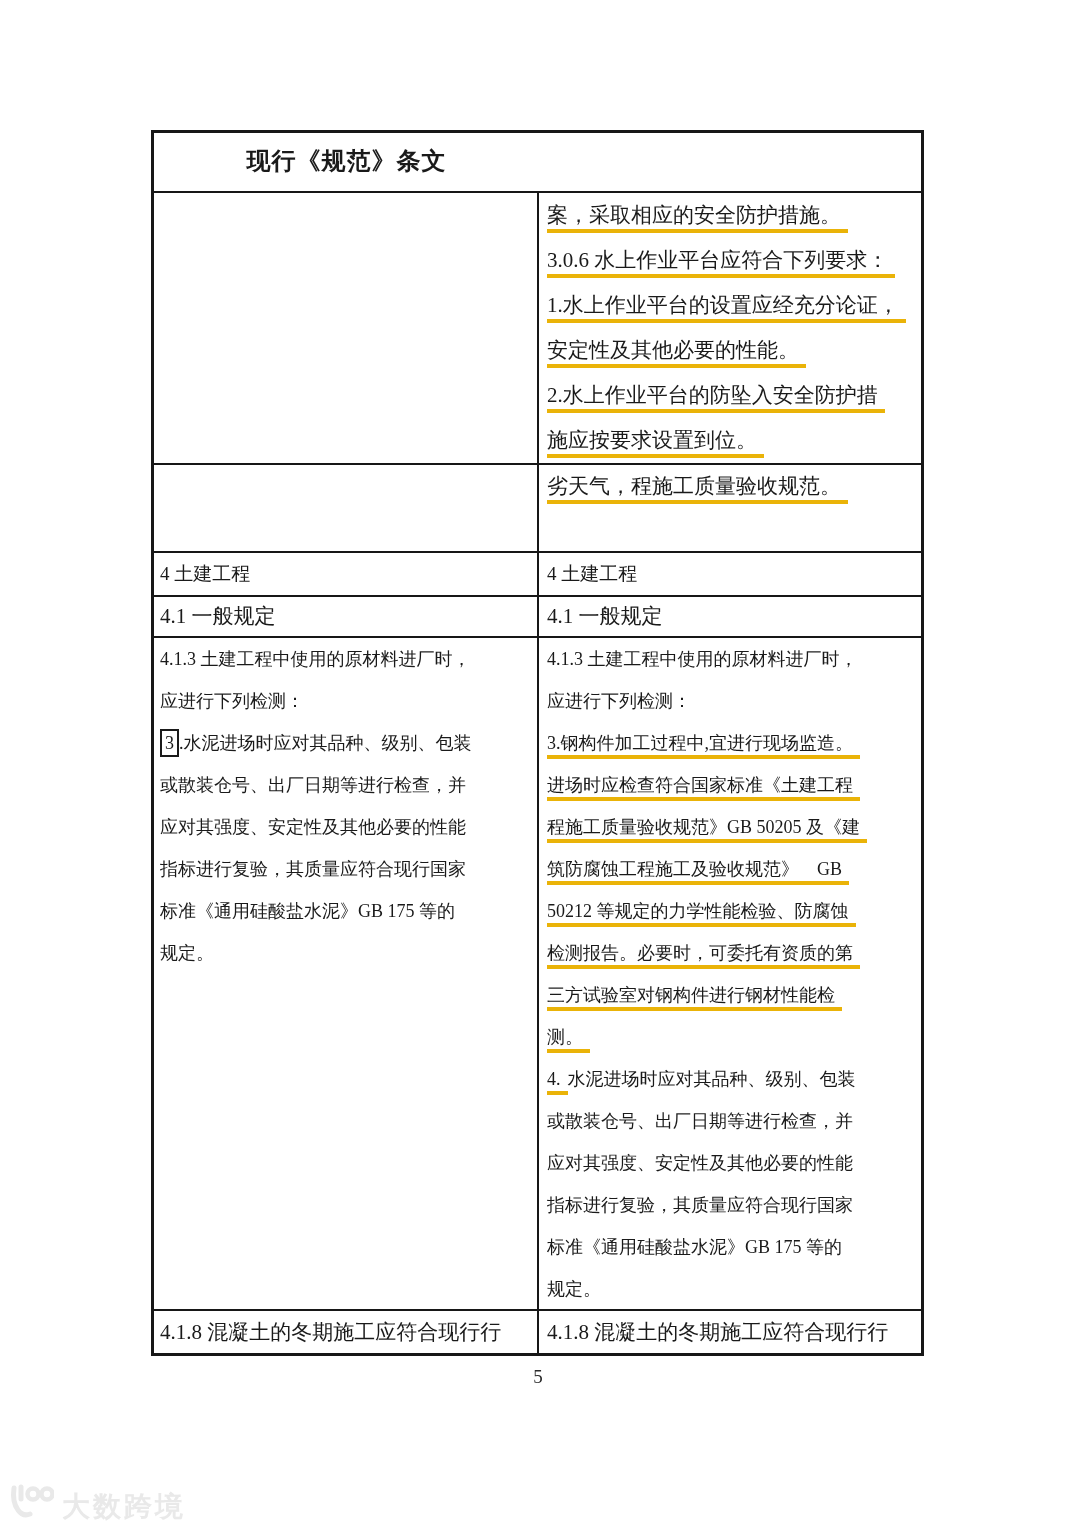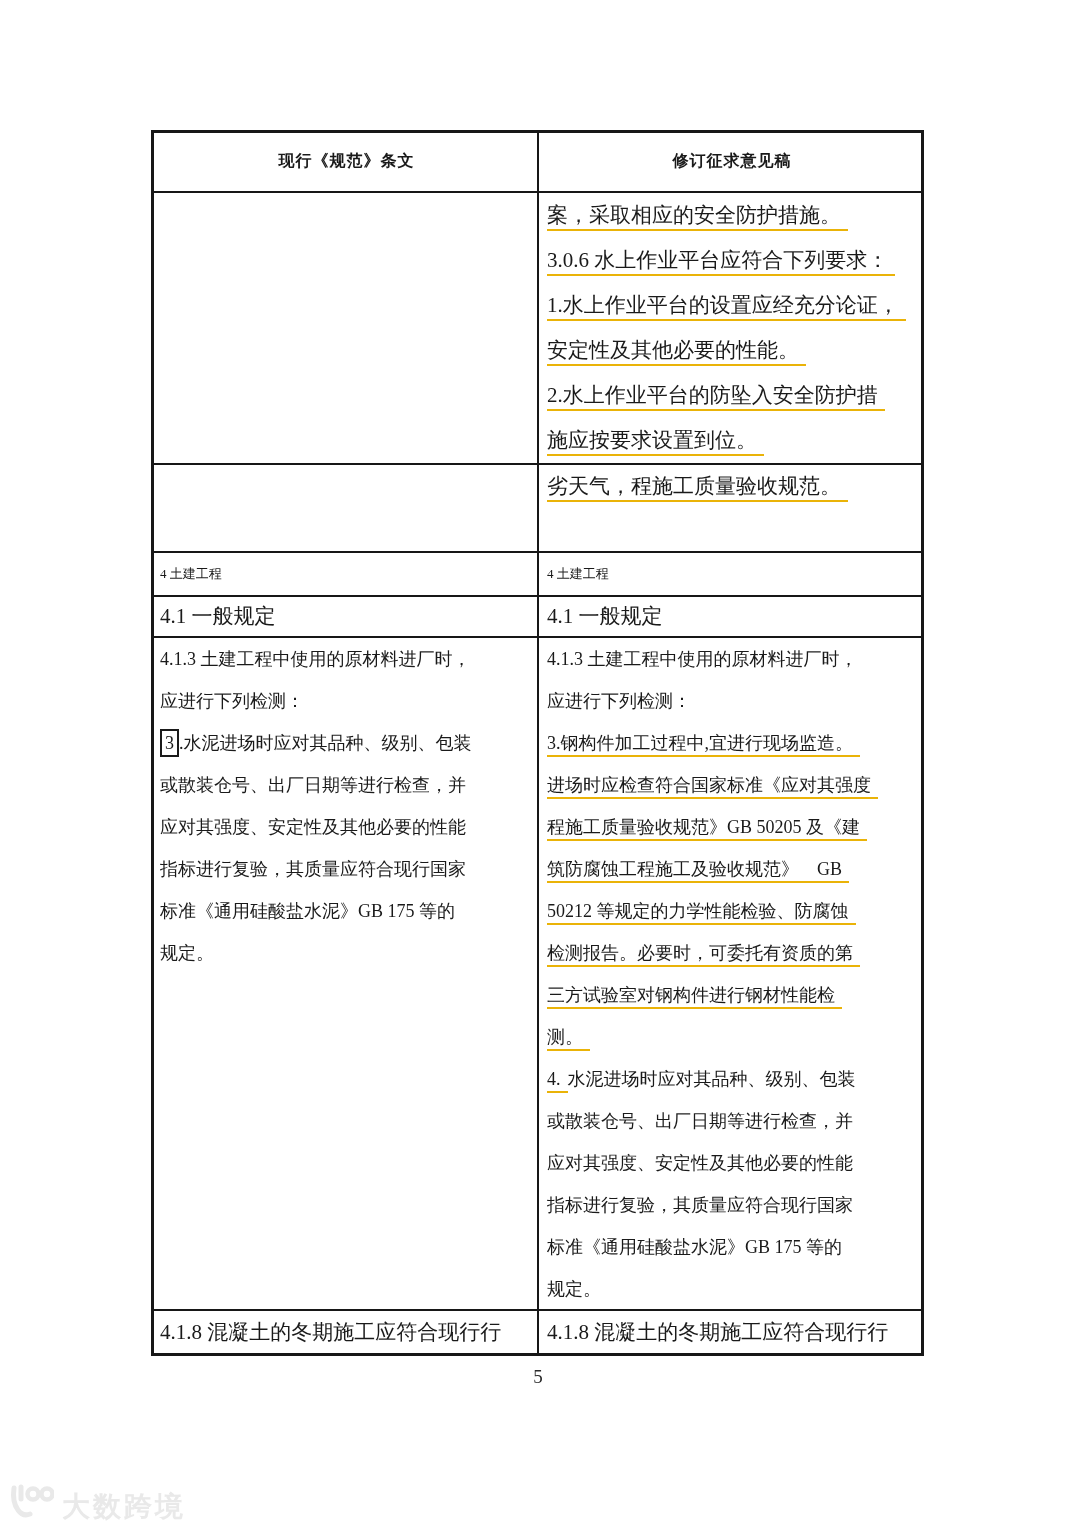--- a/index.html
+++ b/index.html
@@ -24,40 +24,40 @@
     flex-direction: column;
   }
   .trow { display: flex; width: 100%; }
   .trow + .trow { border-top: 2px solid #171717; }
   .cell-l { width: 383px; padding: 0 4px 0 6px; }
   .cell-r { flex: 1; border-left: 2px solid #171717; padding: 0 4px 0 8px; }
   .row-header { height: 58px; }
   .row-header .cell-l, .row-header .cell-r {
     font-family: "Liberation Sans", "DejaVu Sans", sans-serif;
     font-weight: 700;
-    font-size: 16px;
+    font-size: 24px;
     line-height: 55px;
     text-align: center;
     letter-spacing: 1px;
   }
   .row-1 { height: 272px; }
   .row-1 .line { font-size: 21px; line-height: 45px; }
   .row-2 { height: 88px; }
   .row-2 .line { font-size: 21px; line-height: 43px; }
   .row-3 { height: 44px; }
-  .row-3 .cell-l, .row-3 .cell-r { font-size: 13px; line-height: 42px; }
+  .row-3 .cell-l, .row-3 .cell-r { font-size: 19px; line-height: 42px; }
   .row-4 { height: 41px; }
   .row-4 .cell-l, .row-4 .cell-r { font-size: 21px; line-height: 39px; }
   .row-5 { height: 673px; }
   .row-5 .line { font-size: 18px; line-height: 42px; }
   .row-6 { height: 44px; }
   .row-6 .cell-l, .row-6 .cell-r { font-size: 21px; line-height: 42px; }
   .line { white-space: pre; }
   .u {
-    border-bottom: 2px solid #eab308;
+    border-bottom: 4px solid #eab308;
     padding-bottom: 2px;
     padding-right: 7px;
   }
   .boxnum {
     display: inline-block;
     border: 2px solid #1a1a1a;
     padding: 0 3px;
     line-height: 24px;
   }
   .page-number {
@@ -86,21 +86,20 @@
 </style>
 </head>
 <body>
 
 <div class="page">
 
   <div class="doc-table">
 
     <div class="trow row-header">
       <div class="cell-l">现行《规范》条文</div>
-      <div class="cell-r">修订征求意见稿</div>
     </div>
 
     <div class="trow row-1">
       <div class="cell-l"></div>
       <div class="cell-r">
         <div class="line"><span class="u">案，采取相应的安全防护措施。</span></div>
         <div class="line"><span class="u">3.0.6 水上作业平台应符合下列要求：</span></div>
         <div class="line"><span class="u">1.水上作业平台的设置应经充分论证，</span></div>
         <div class="line"><span class="u">安定性及其他必要的性能。</span></div>
         <div class="line"><span class="u">2.水上作业平台的防坠入安全防护措</span></div>
@@ -133,21 +132,21 @@
         <div class="line"><span>或散装仓号、出厂日期等进行检查，并</span></div>
         <div class="line"><span>应对其强度、安定性及其他必要的性能</span></div>
         <div class="line"><span>指标进行复验，其质量应符合现行国家</span></div>
         <div class="line"><span>标准《通用硅酸盐水泥》GB 175 等的</span></div>
         <div class="line"><span>规定。</span></div>
       </div>
       <div class="cell-r">
         <div class="line"><span>4.1.3 土建工程中使用的原材料进厂时，</span></div>
         <div class="line"><span>应进行下列检测：</span></div>
         <div class="line"><span class="u">3.钢构件加工过程中,宜进行现场监造。</span></div>
-        <div class="line"><span class="u">进场时应检查符合国家标准《应对其强度</span></div>
+        <div class="line"><span class="u">进场时应检查符合国家标准《土建工程</span></div>
         <div class="line"><span class="u">程施工质量验收规范》GB 50205 及《建</span></div>
         <div class="line"><span class="u">筑防腐蚀工程施工及验收规范》　GB</span></div>
         <div class="line"><span class="u">50212 等规定的力学性能检验、防腐蚀</span></div>
         <div class="line"><span class="u">检测报告。必要时，可委托有资质的第</span></div>
         <div class="line"><span class="u">三方试验室对钢构件进行钢材性能检</span></div>
         <div class="line"><span class="u">测。</span></div>
         <div class="line"><span class="u">4.</span><span>水泥进场时应对其品种、级别、包装</span></div>
         <div class="line"><span>或散装仓号、出厂日期等进行检查，并</span></div>
         <div class="line"><span>应对其强度、安定性及其他必要的性能</span></div>
         <div class="line"><span>指标进行复验，其质量应符合现行国家</span></div>

